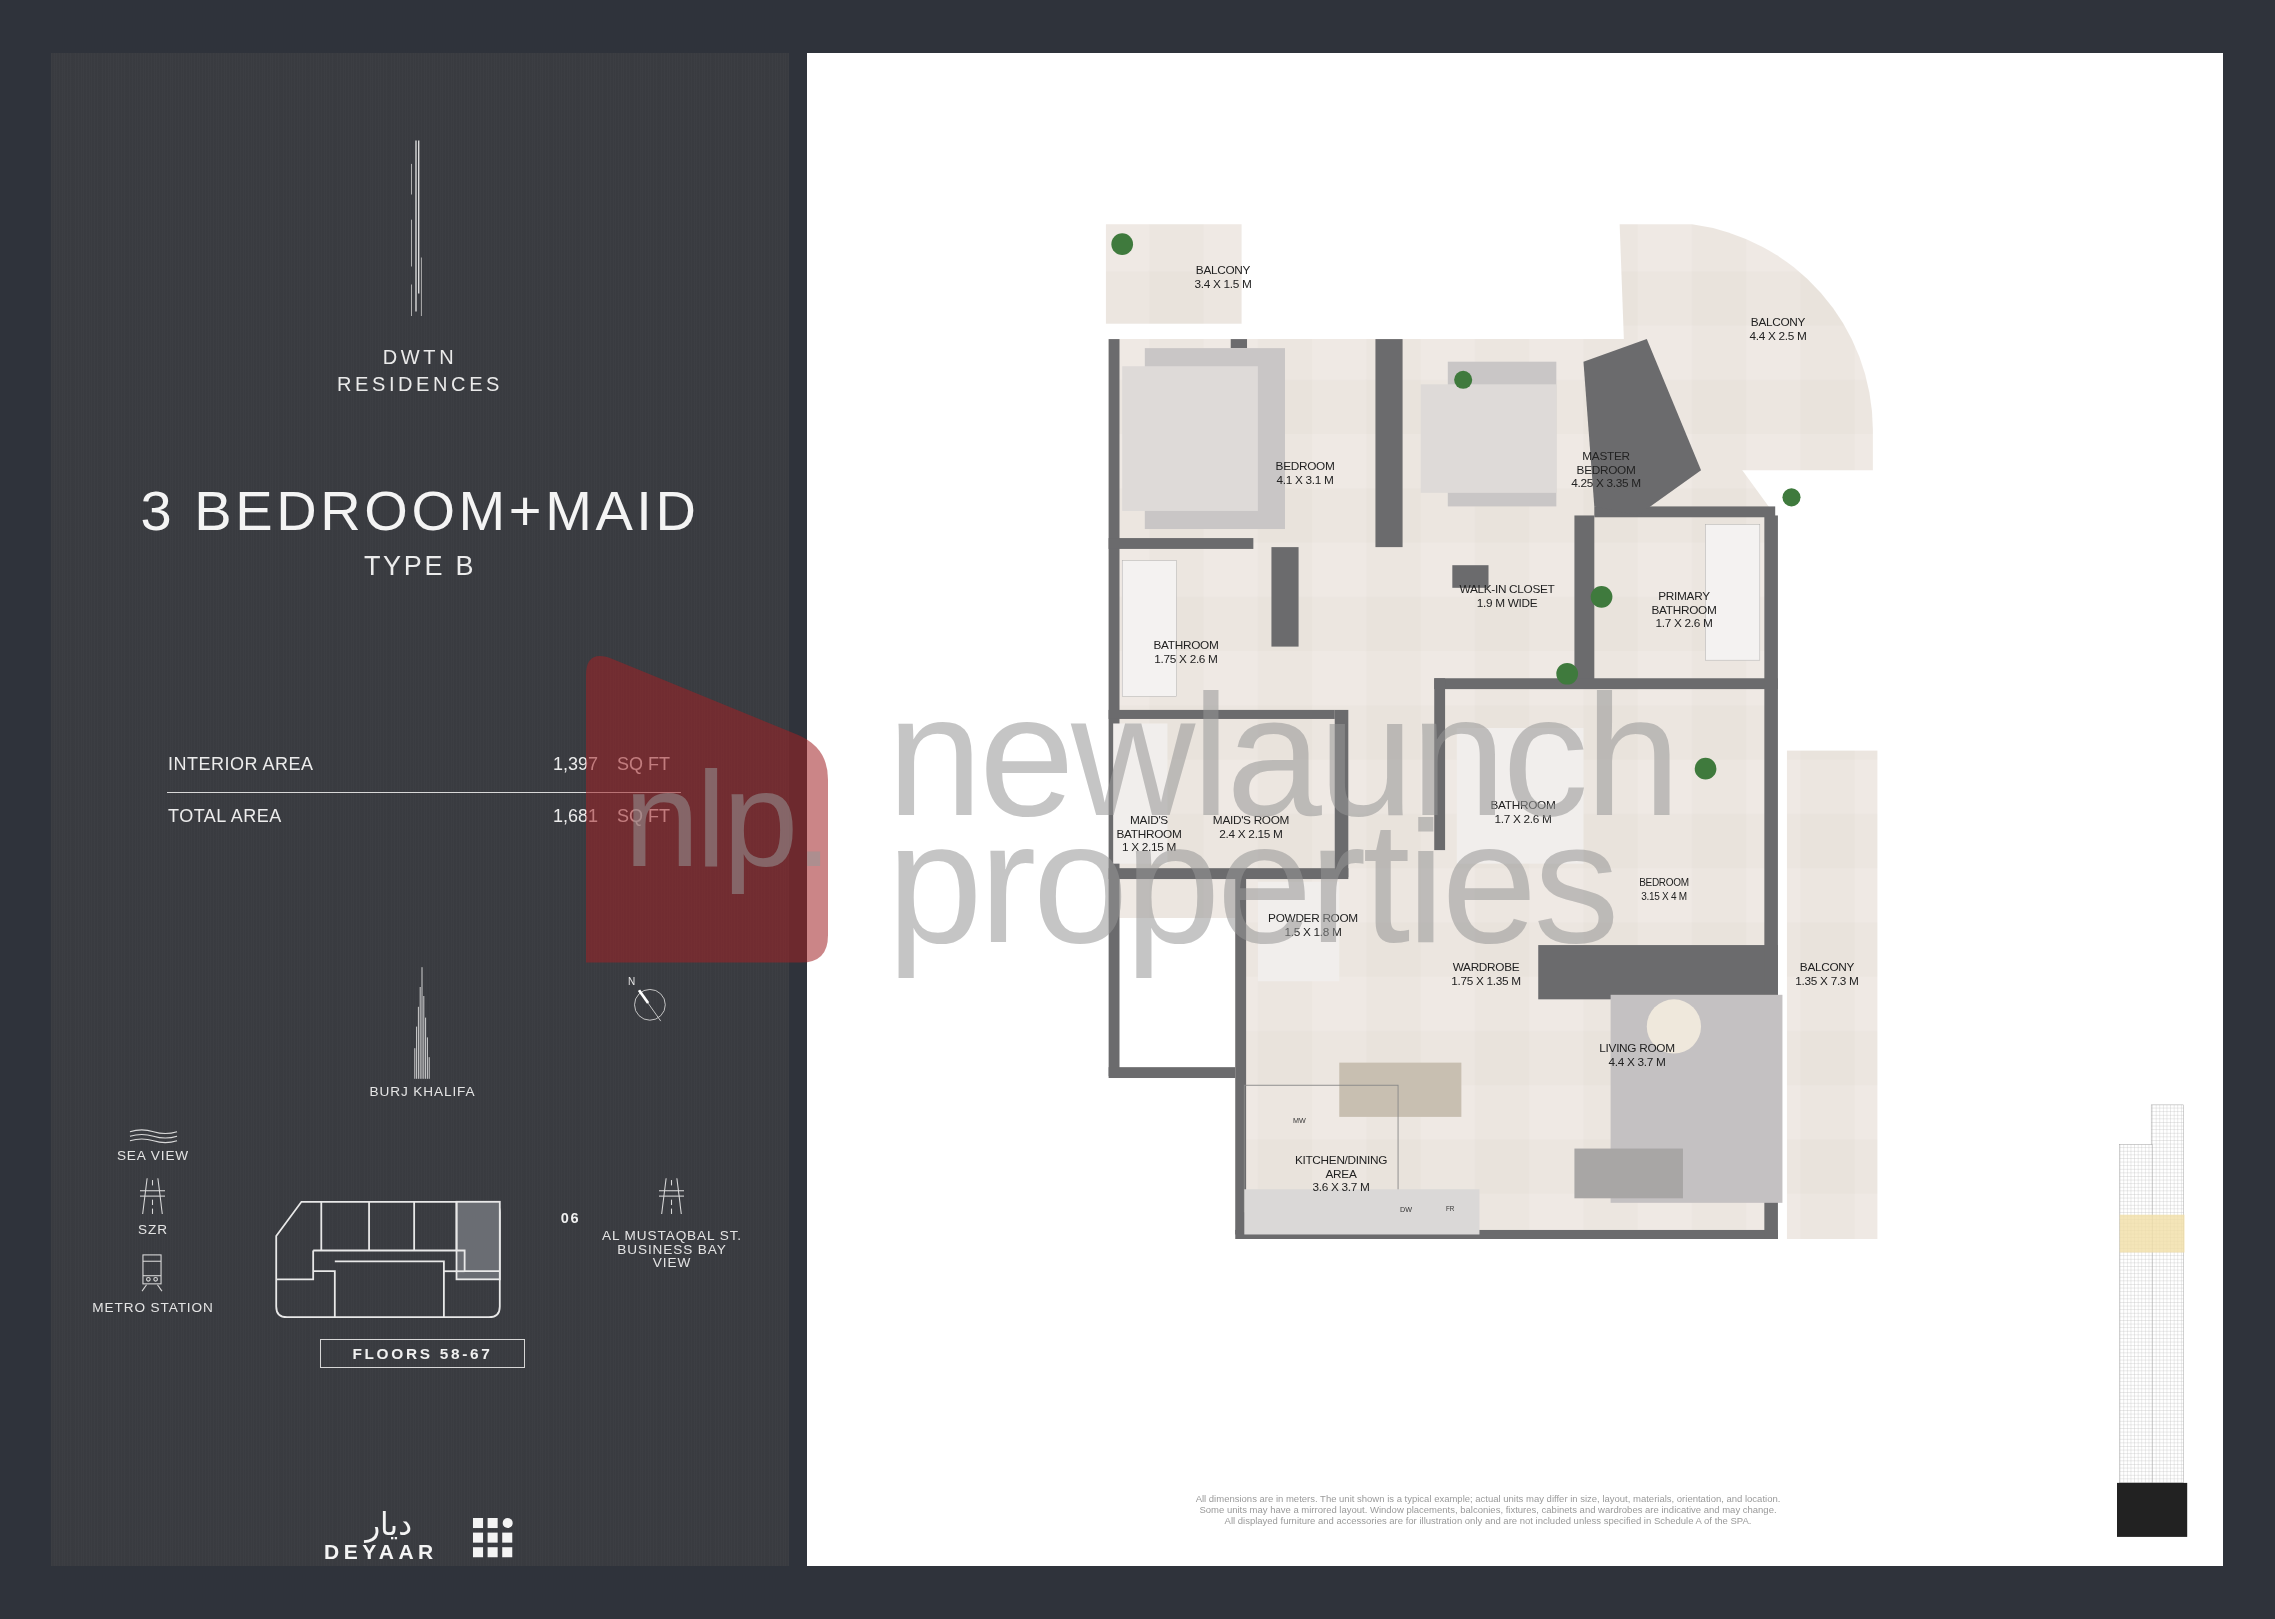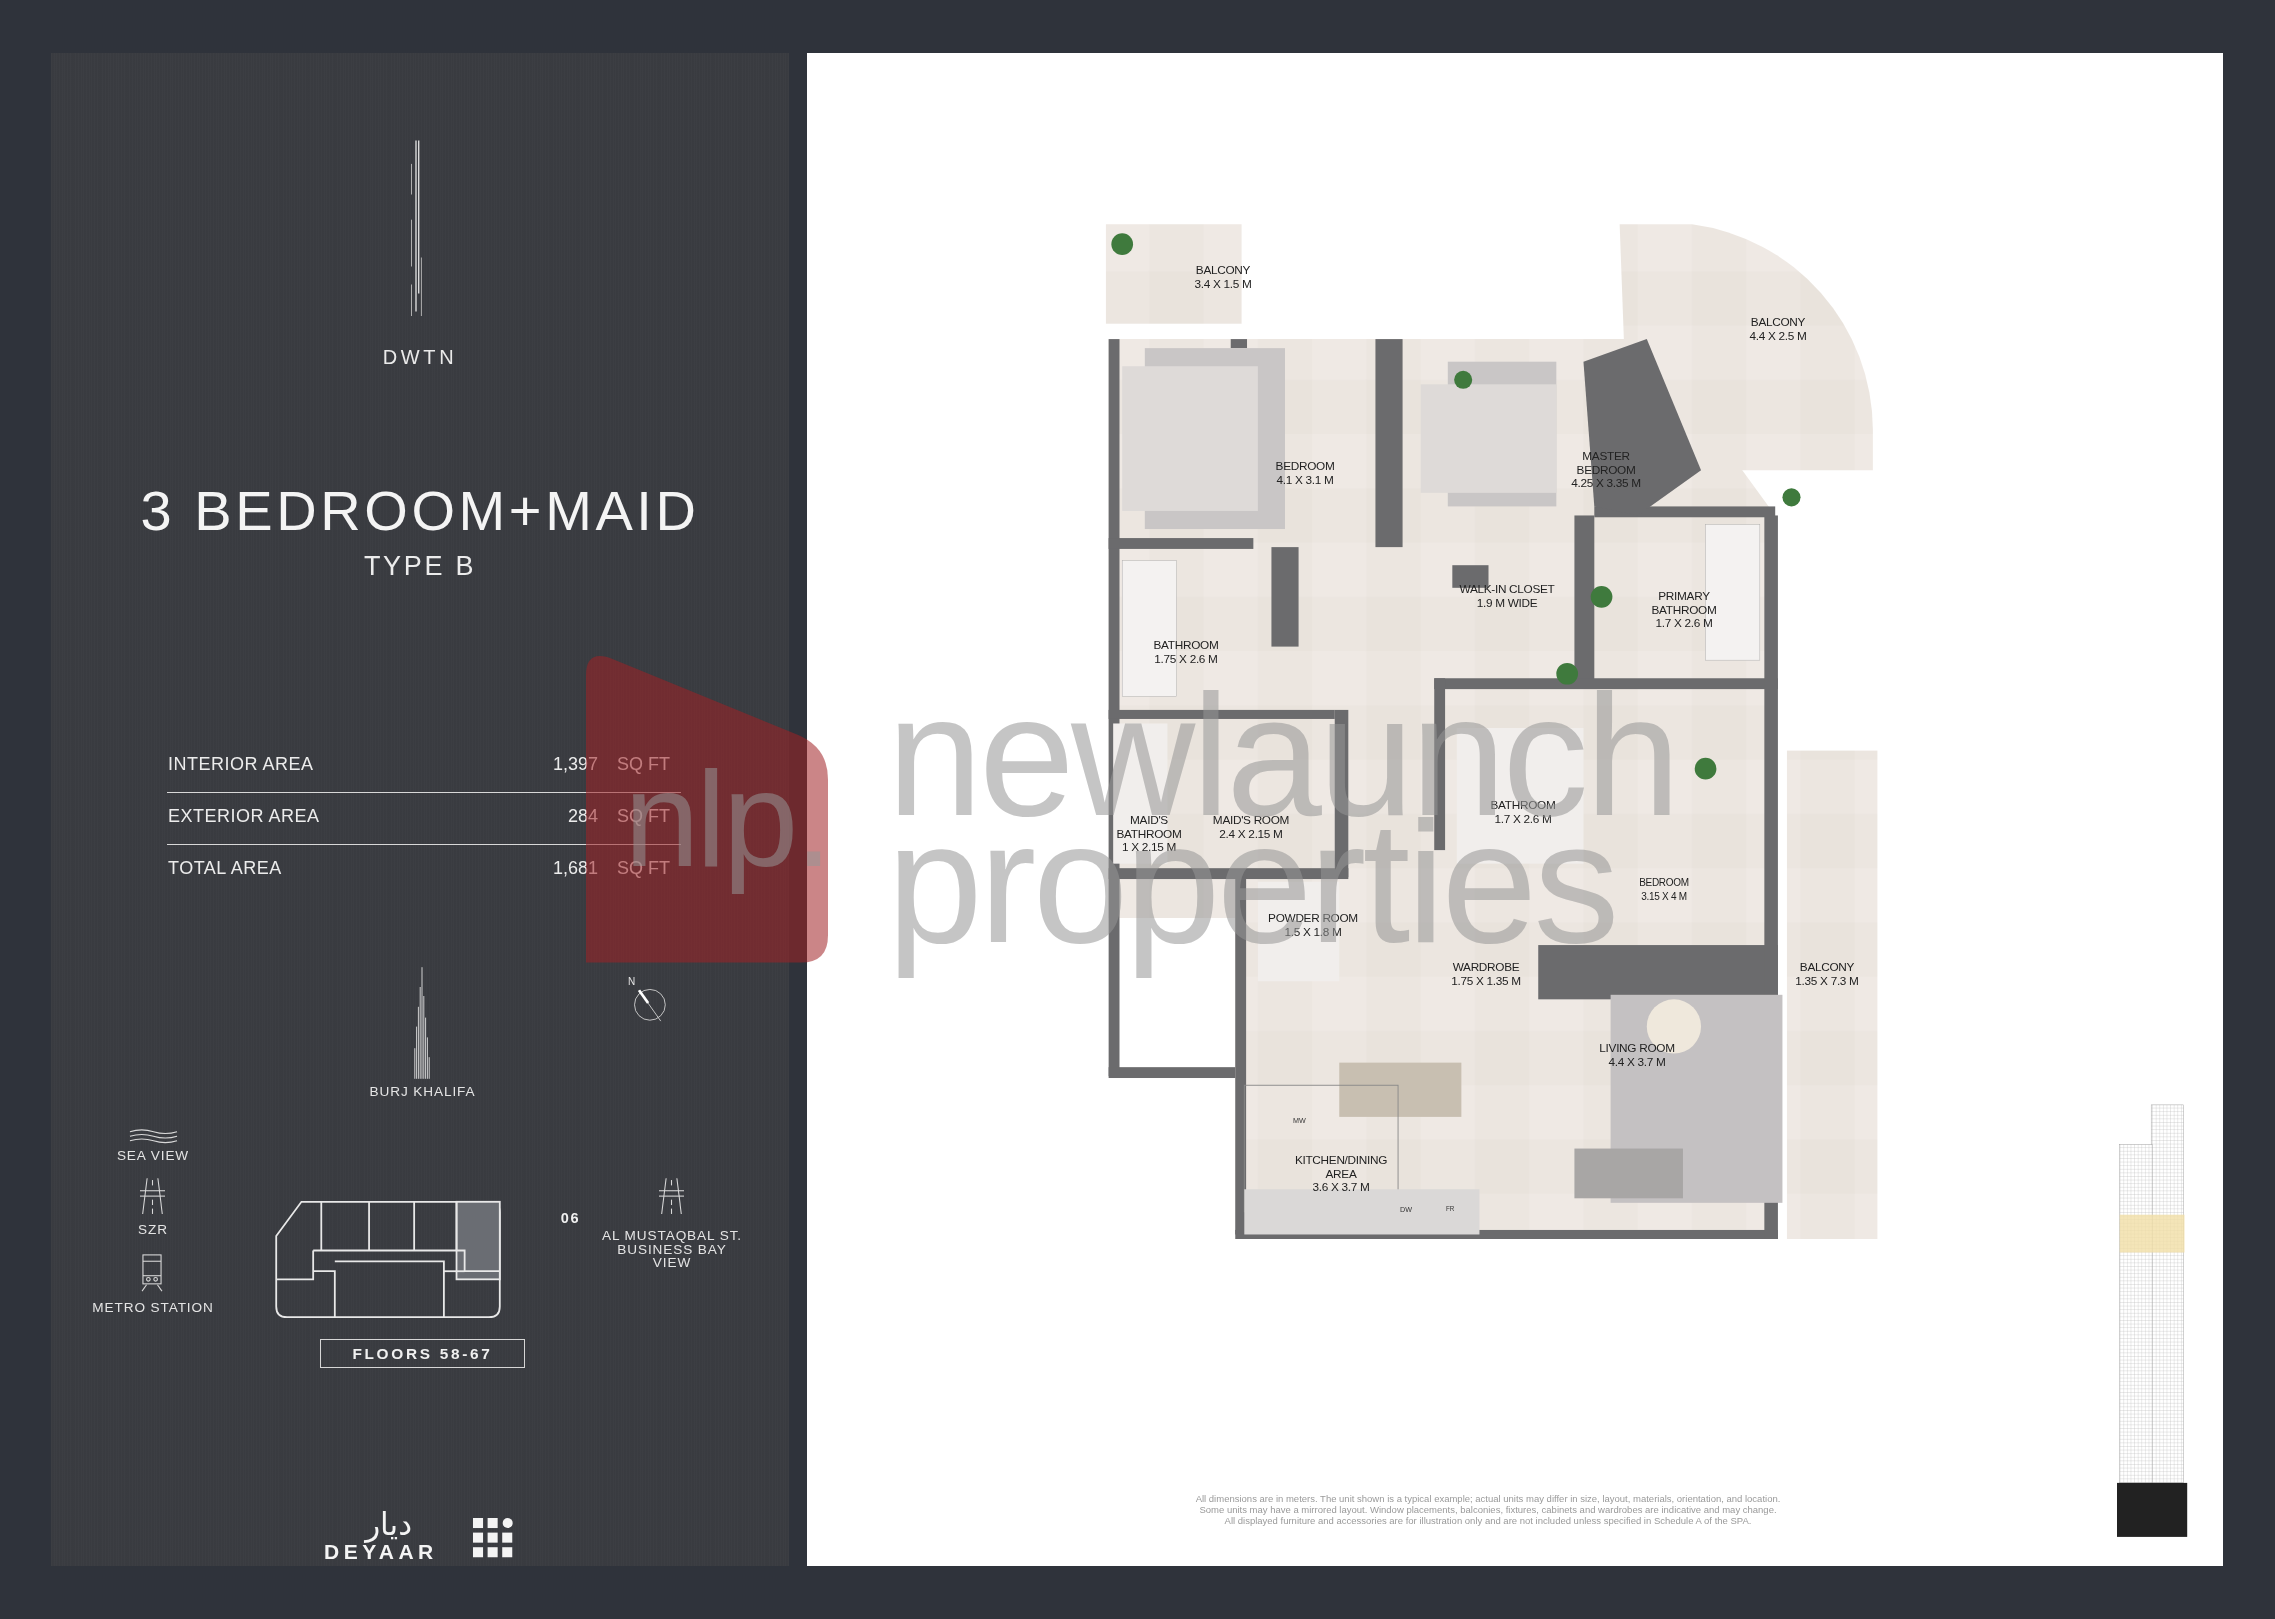--- a/index.html
+++ b/index.html
@@ -55,33 +55,30 @@
   <svg class="abs logo-lines" viewBox="0 0 30 200" width="27" height="181">
     <line x1="10" y1="0" x2="10" y2="190" stroke="#e0e0e0" stroke-width="1.5"></line>
     <line x1="13" y1="0" x2="13" y2="170" stroke="#e0e0e0" stroke-width="1.5"></line>
     <line x1="5" y1="26" x2="5" y2="60" stroke="#bcbcbc" stroke-width="1"></line>
     <line x1="5" y1="88" x2="5" y2="140" stroke="#bcbcbc" stroke-width="1"></line>
     <line x1="5" y1="160" x2="5" y2="195" stroke="#bcbcbc" stroke-width="1"></line>
     <line x1="16" y1="130" x2="16" y2="195" stroke="#bcbcbc" stroke-width="1"></line>
   </svg>
   <div class="abs brand-name">
     <div>DWTN</div>
+    <div>RESIDENCES</div>
   </div>
 
   <div class="abs unit-title">3 BEDROOM+MAID</div>
   <div class="abs unit-type">TYPE B</div>
 
   <div class="abs area-table">
     <div class="area-row">
       <span class="area-label">INTERIOR AREA</span>
       <span class="area-value"><span>1,397</span><span class="unit">SQ FT</span></span>
-    </div>
-    <div class="area-row">
-      <span class="area-label">EXTERIOR AREA</span>
-      <span class="area-value"><span>284</span><span class="unit">SQ FT</span></span>
     </div>
     <div class="area-row">
       <span class="area-label">TOTAL AREA</span>
       <span class="area-value"><span>1,681</span><span class="unit">SQ FT</span></span>
     </div>
   </div>
 
   <svg class="abs" style="left:362px; top:914px;" width="18" height="112" viewBox="0 0 20 124">
     <g stroke="#e0e0e0" stroke-width="1">
       <line x1="10" y1="0" x2="10" y2="124"></line>

